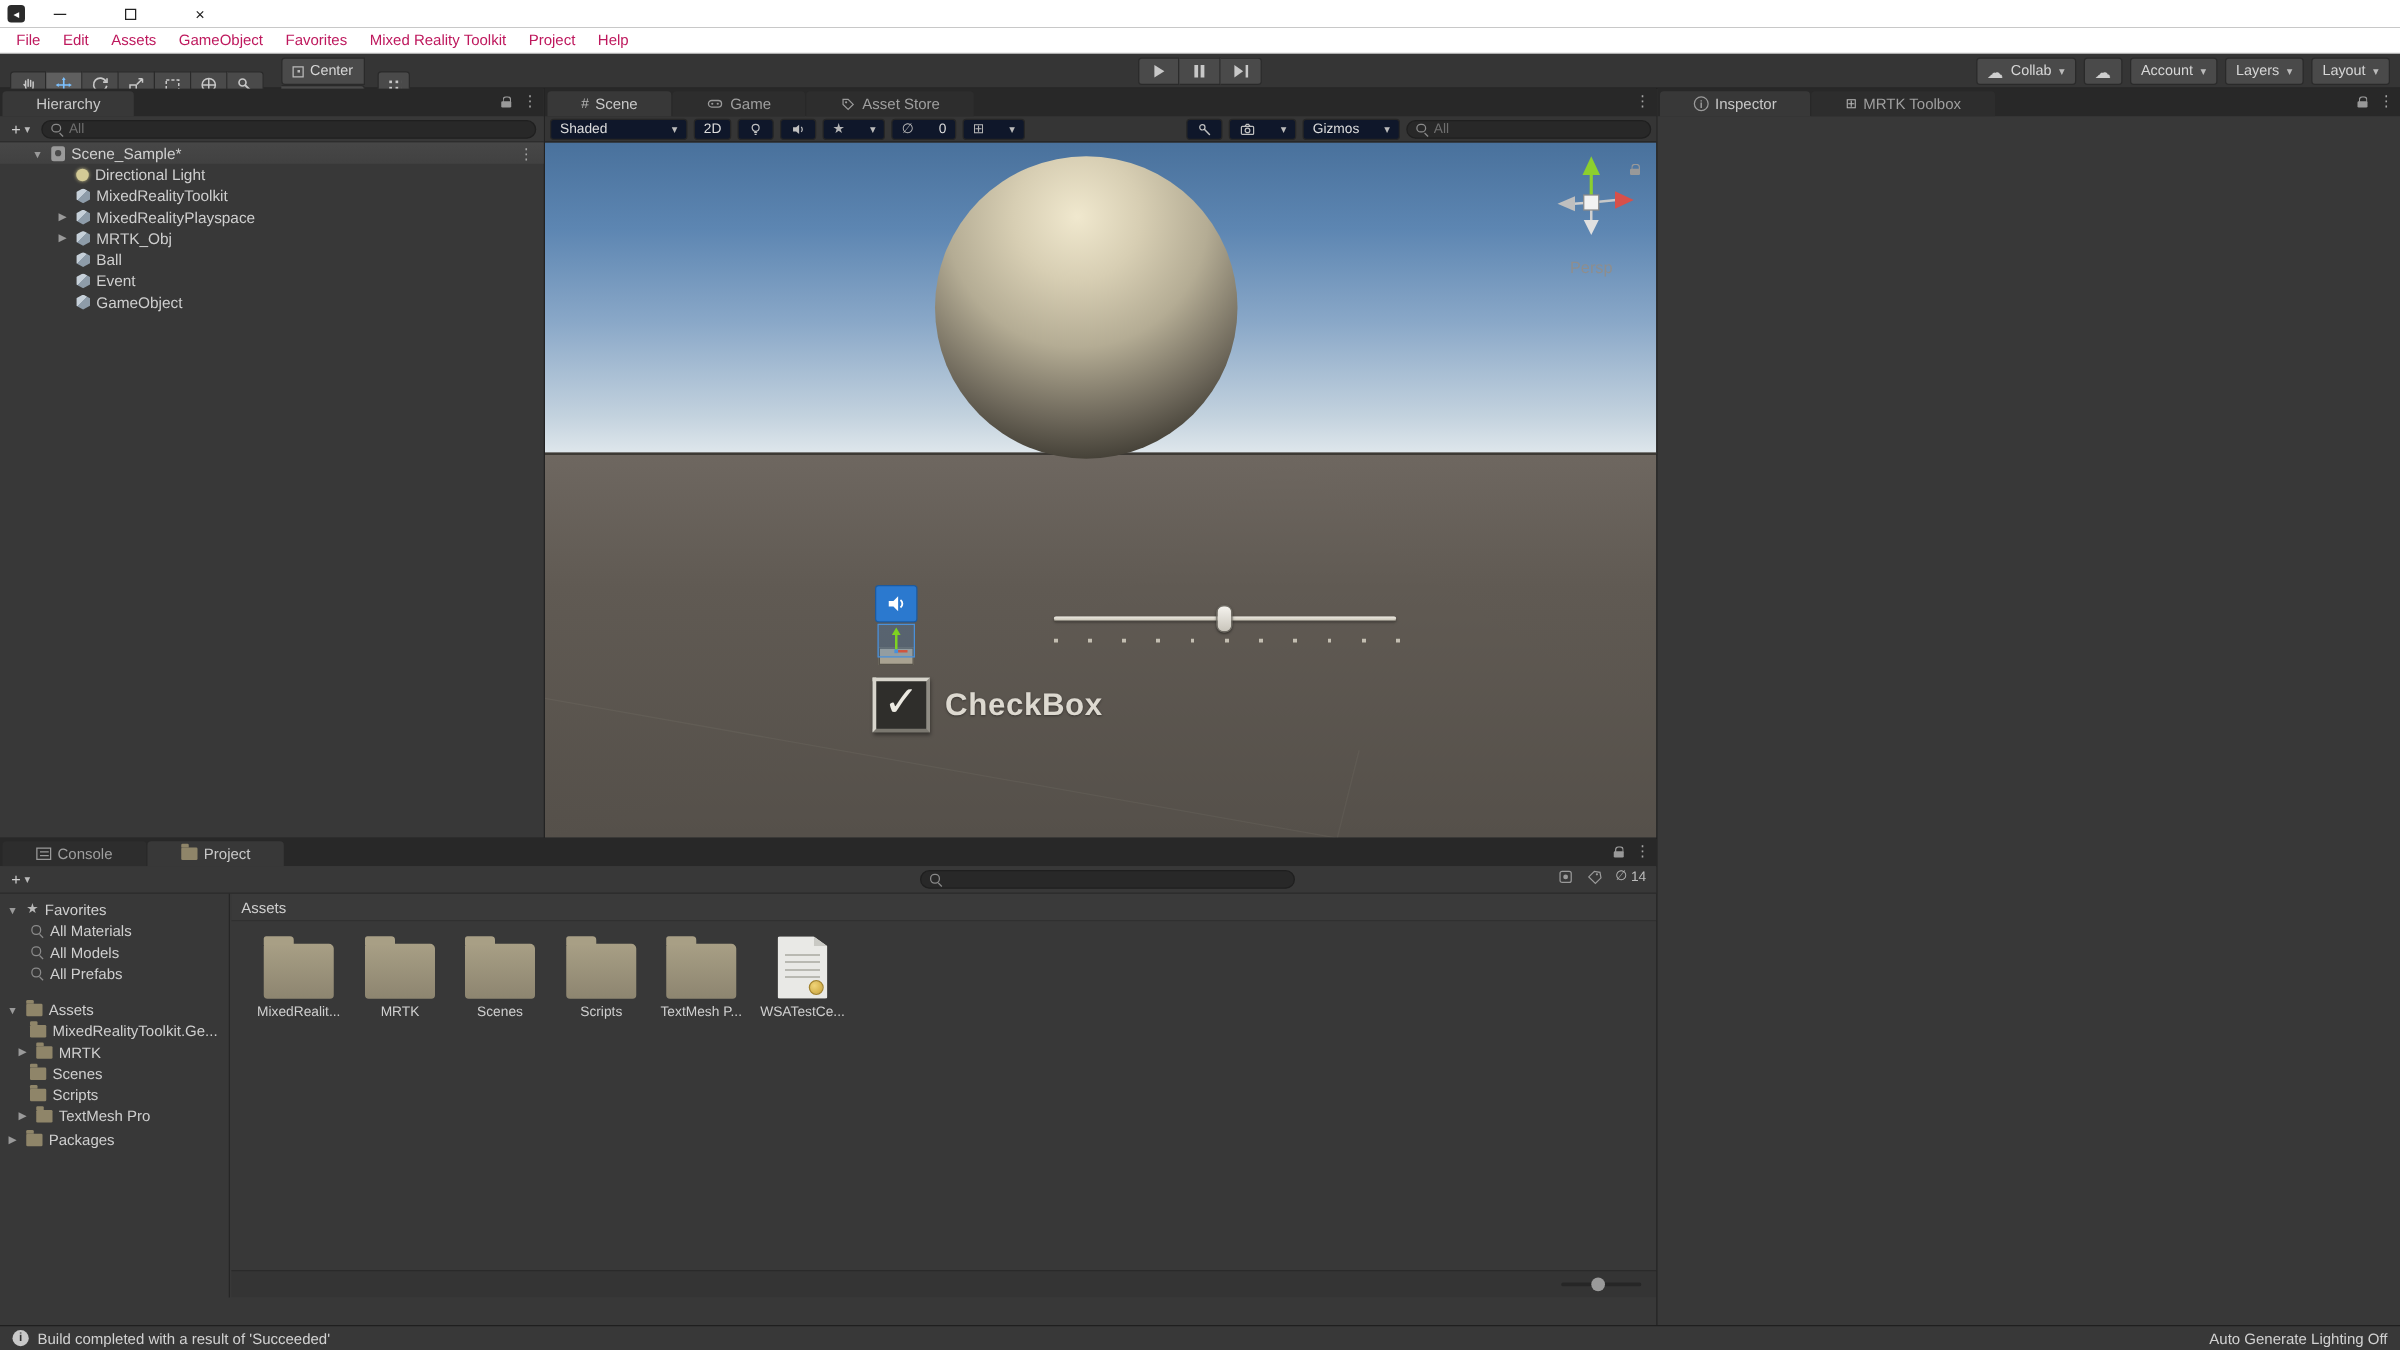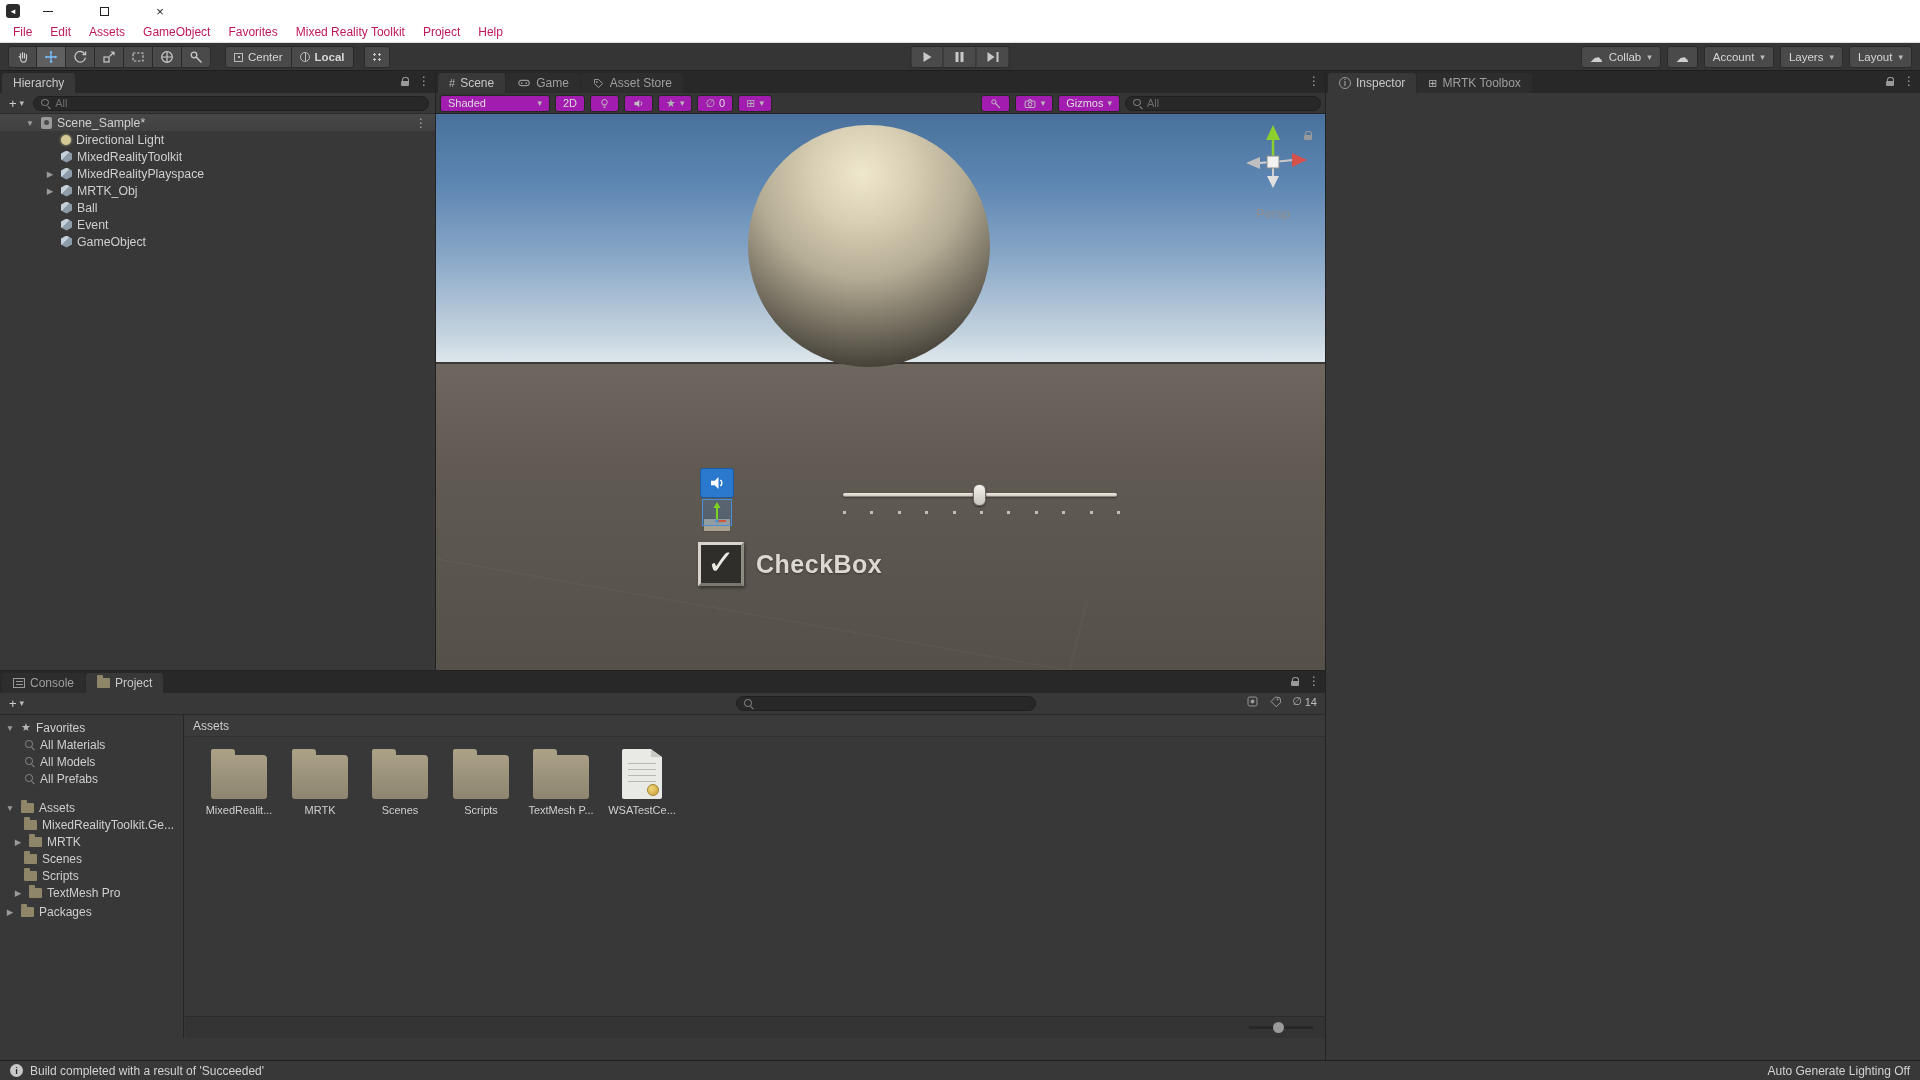--- a/index.html
+++ b/index.html
@@ -27,21 +27,21 @@
   .toolbar { position:absolute; left:0; top:43px; width:1920px; height:28px; background:#353535;
     border-bottom:1px solid #1f1f1f; }
   .toolgroup { position:absolute; top:3px; display:flex; align-items:center; }
   .tg-left { left:8px; }
   .tg-right { right:8px; gap:6px; }
   .tool-btn { width:29px; height:22px; background:#4a4a4a; border:1px solid #2a2a2a; border-left-width:0;
     display:flex; align-items:center; justify-content:center; }
   .tool-btn:first-child { border-left-width:1px; border-radius:3px 0 0 3px; }
   .tool-btn.endcap { border-radius:0 3px 3px 0; }
   .tool-btn.selected { background:#5f5f5f; }
-  .pivot-group { display:flex; margin-left:14px; }
+  .pivot-group { display:flex; margin-left:14px;flex-direction:column; }
   .pill-btn { height:22px; background:#4a4a4a; border:1px solid #2a2a2a; display:flex; align-items:center;
     gap:5px; padding:0 8px; color:#d6d6d6; font-size:11.5px; }
   .pill-btn.left { border-radius:3px 0 0 3px; }
   .pill-btn.right { border-radius:0 3px 3px 0; border-left-width:0;font-weight:bold; }
   .center-ic { width:9px; height:9px; border:1px solid #bbb; position:relative; }
   .center-ic::after { content:""; position:absolute; left:2.5px; top:2.5px; width:2px; height:2px; background:#bbb; }
   .local-ic { width:10px; height:10px; border:1px solid #bbb; border-radius:50%; position:relative; }
   .local-ic::after { content:""; position:absolute; left:4px; top:0; width:1px; height:8px; background:#bbb; }
   .dots9 { width:12px; height:12px; background-image:radial-gradient(#c8c8c8 1px, transparent 1.3px);
     background-size:5px 5px; background-position:1px 1px; }
@@ -56,21 +56,21 @@
   .tri { width:0; height:0; border-left:8px solid #c8c8c8; border-top:5px solid transparent; border-bottom:5px solid transparent; }
   .pausebars { width:3px; height:10px; background:#c8c8c8; box-shadow:5px 0 0 #c8c8c8; margin-right:5px; }
   .stepbar { width:2px; height:10px; background:#c8c8c8; }
   .drop-btn { height:22px; background:#4a4a4a; border:1px solid #2a2a2a; border-radius:3px; display:flex;
     align-items:center; gap:6px; padding:0 8px; color:#d6d6d6; font-size:11.5px; }
   .caret { font-size:9px; color:#bbb; line-height:1; }
   .cloud-glyph { font-size:13px; color:#cfcfcf; line-height:1; }
 
   
   .tabstrip { height:22px; background:#282828; display:flex; align-items:flex-end; padding-left:2px; position:relative; }
-  .tab { height:20px; display:flex; align-items:center; gap:5px; padding:0 11px; font-size:12px;
+  .tab { height:20px; display:flex; align-items:center; gap:5px; padding:0 27px; font-size:12px;
     color:#9f9f9f; background:#2d2d2d; border-radius:3px 3px 0 0; margin-right:1px; }
   .tab.active { background:#383838; color:#c8c8c8; }
   .strip-icons { position:absolute; right:5px; top:4px; display:flex; gap:9px; align-items:center; }
   .kebab { color:#a5a5a5; font-size:12px; line-height:1; }
   .lock-mini { width:8px; height:5px; background:#999; border-radius:1px; position:relative; margin-top:5px; }
   .lock-mini::before { content:""; position:absolute; left:1.2px; top:-4px; width:5px; height:4px;
     border:1.2px solid #999; border-bottom:none; border-radius:3px 3px 0 0; }
   .panelbar { height:21px; background:#383838; border-bottom:1px solid #2a2a2a; display:flex;
     align-items:center; padding:0 6px; gap:6px; }
   .addbtn { display:flex; align-items:center; gap:3px; color:#cfcfcf; font-size:13px; padding:0 3px; }
@@ -97,22 +97,22 @@
     clip-path:polygon(50% 0,100% 25%,100% 75%,50% 100%,0 75%,0 25%); }
   .suni { width:10px; height:10px; flex:none; border-radius:50%; background:#d3ca96; box-shadow:0 0 3px #cfc68d; }
   .scn-ic { width:11px; height:12px; flex:none; background:#9a9a9a; border-radius:2px; position:relative; }
   .scn-ic::after { content:""; position:absolute; left:3px; top:3.5px; width:5px; height:5px;
     border-radius:50%; background:#4a4a4a; }
 
   
   .scenepanel { position:absolute; left:436px; top:71px; width:889px; height:599px; background:#383838; }
   .scenebar { height:21px; background:#353535; border-bottom:1px solid #232323; display:flex;
     align-items:center; padding:0 4px; gap:5px; }
-  .sbtn { height:17px; background:#a21caf; border:1px solid #262626; border-radius:3px; color:#ddd;
-    font-size:11px; display:flex; align-items:center; padding:0 7px; gap:4px; }
+  .sbtn { height:17px; background:#0f172a; border:1px solid #262626; border-radius:3px; color:#ddd;
+    font-size:11px; display:flex; align-items:center; padding:0 7px; gap:20px; }
   .s-spacer { flex:1; }
   .glyph-ic { color:#b5b5b5; font-size:11px; line-height:1; }
   .scene-search { width:196px; height:15px; background:#282828; border:1px solid #1f1f1f; border-radius:8px;
     display:flex; align-items:center; padding:0 6px; gap:4px; }
   .scene-search input { flex:1; background:transparent; border:none; outline:none; color:#bbb;
     font-size:11px; font-family:inherit; min-width:0; }
 
   .viewport { position:absolute; left:0; top:43px; width:889px; height:556px; overflow:hidden; }
   .sky { position:absolute; left:0; top:0; width:889px; height:249px;
     background:linear-gradient(180deg,#49719c 0%,#5d86b2 28%,#8aa8c8 58%,#c3d2de 88%,#dfe7ec 100%); }

